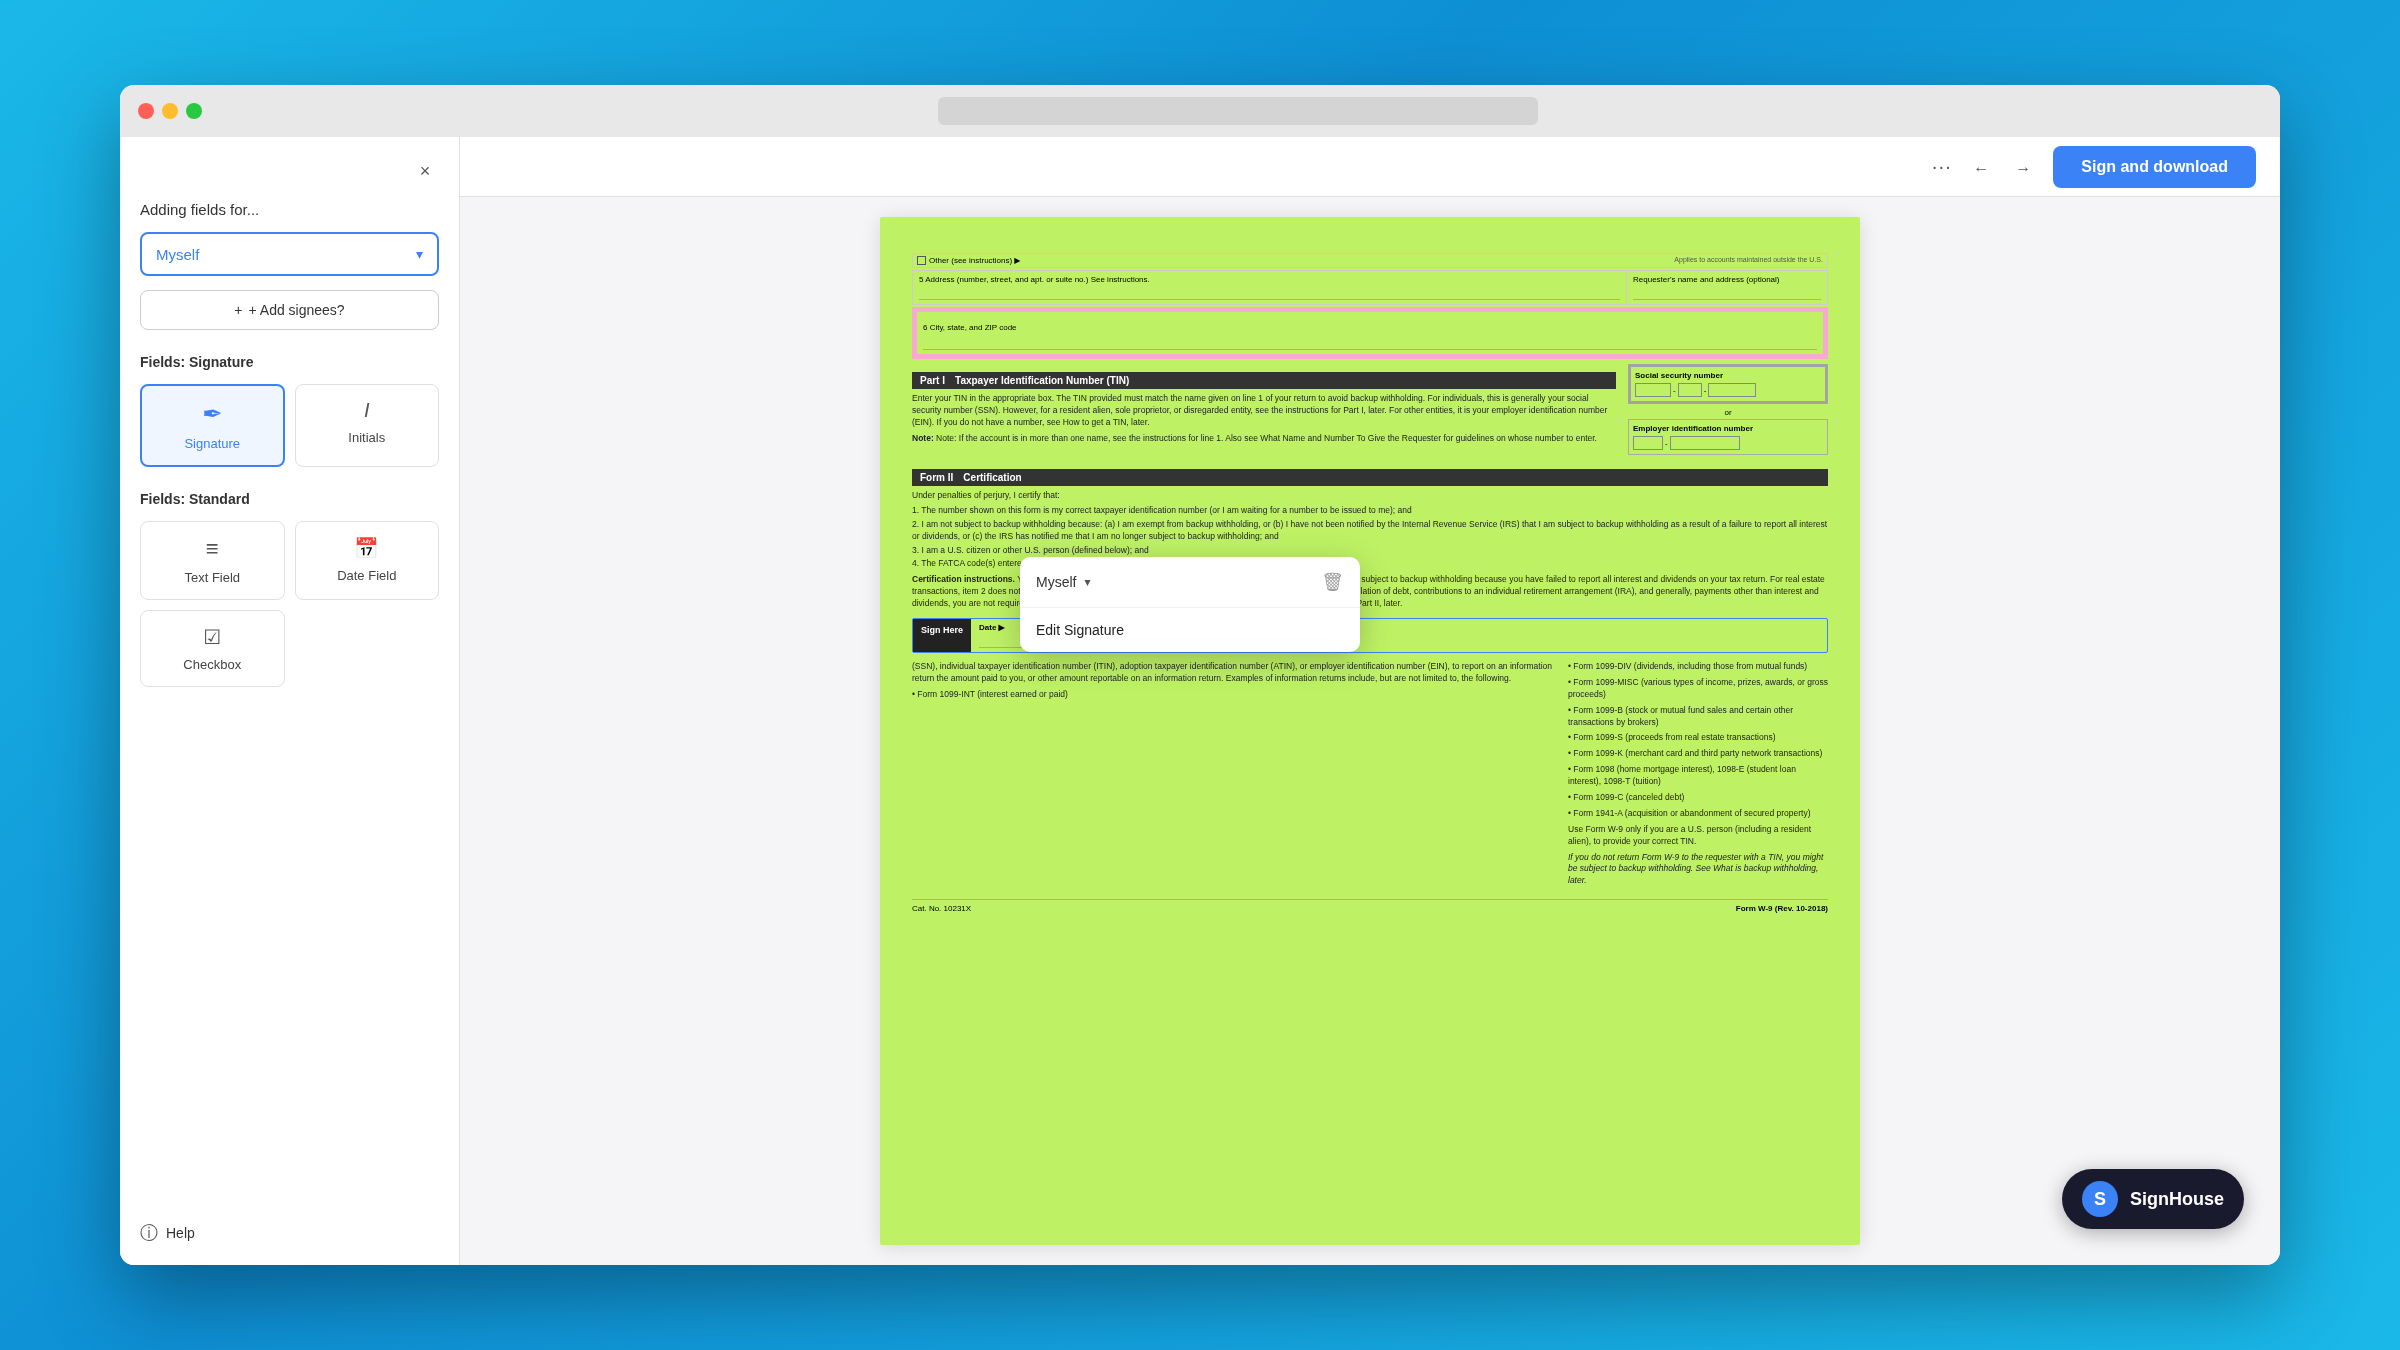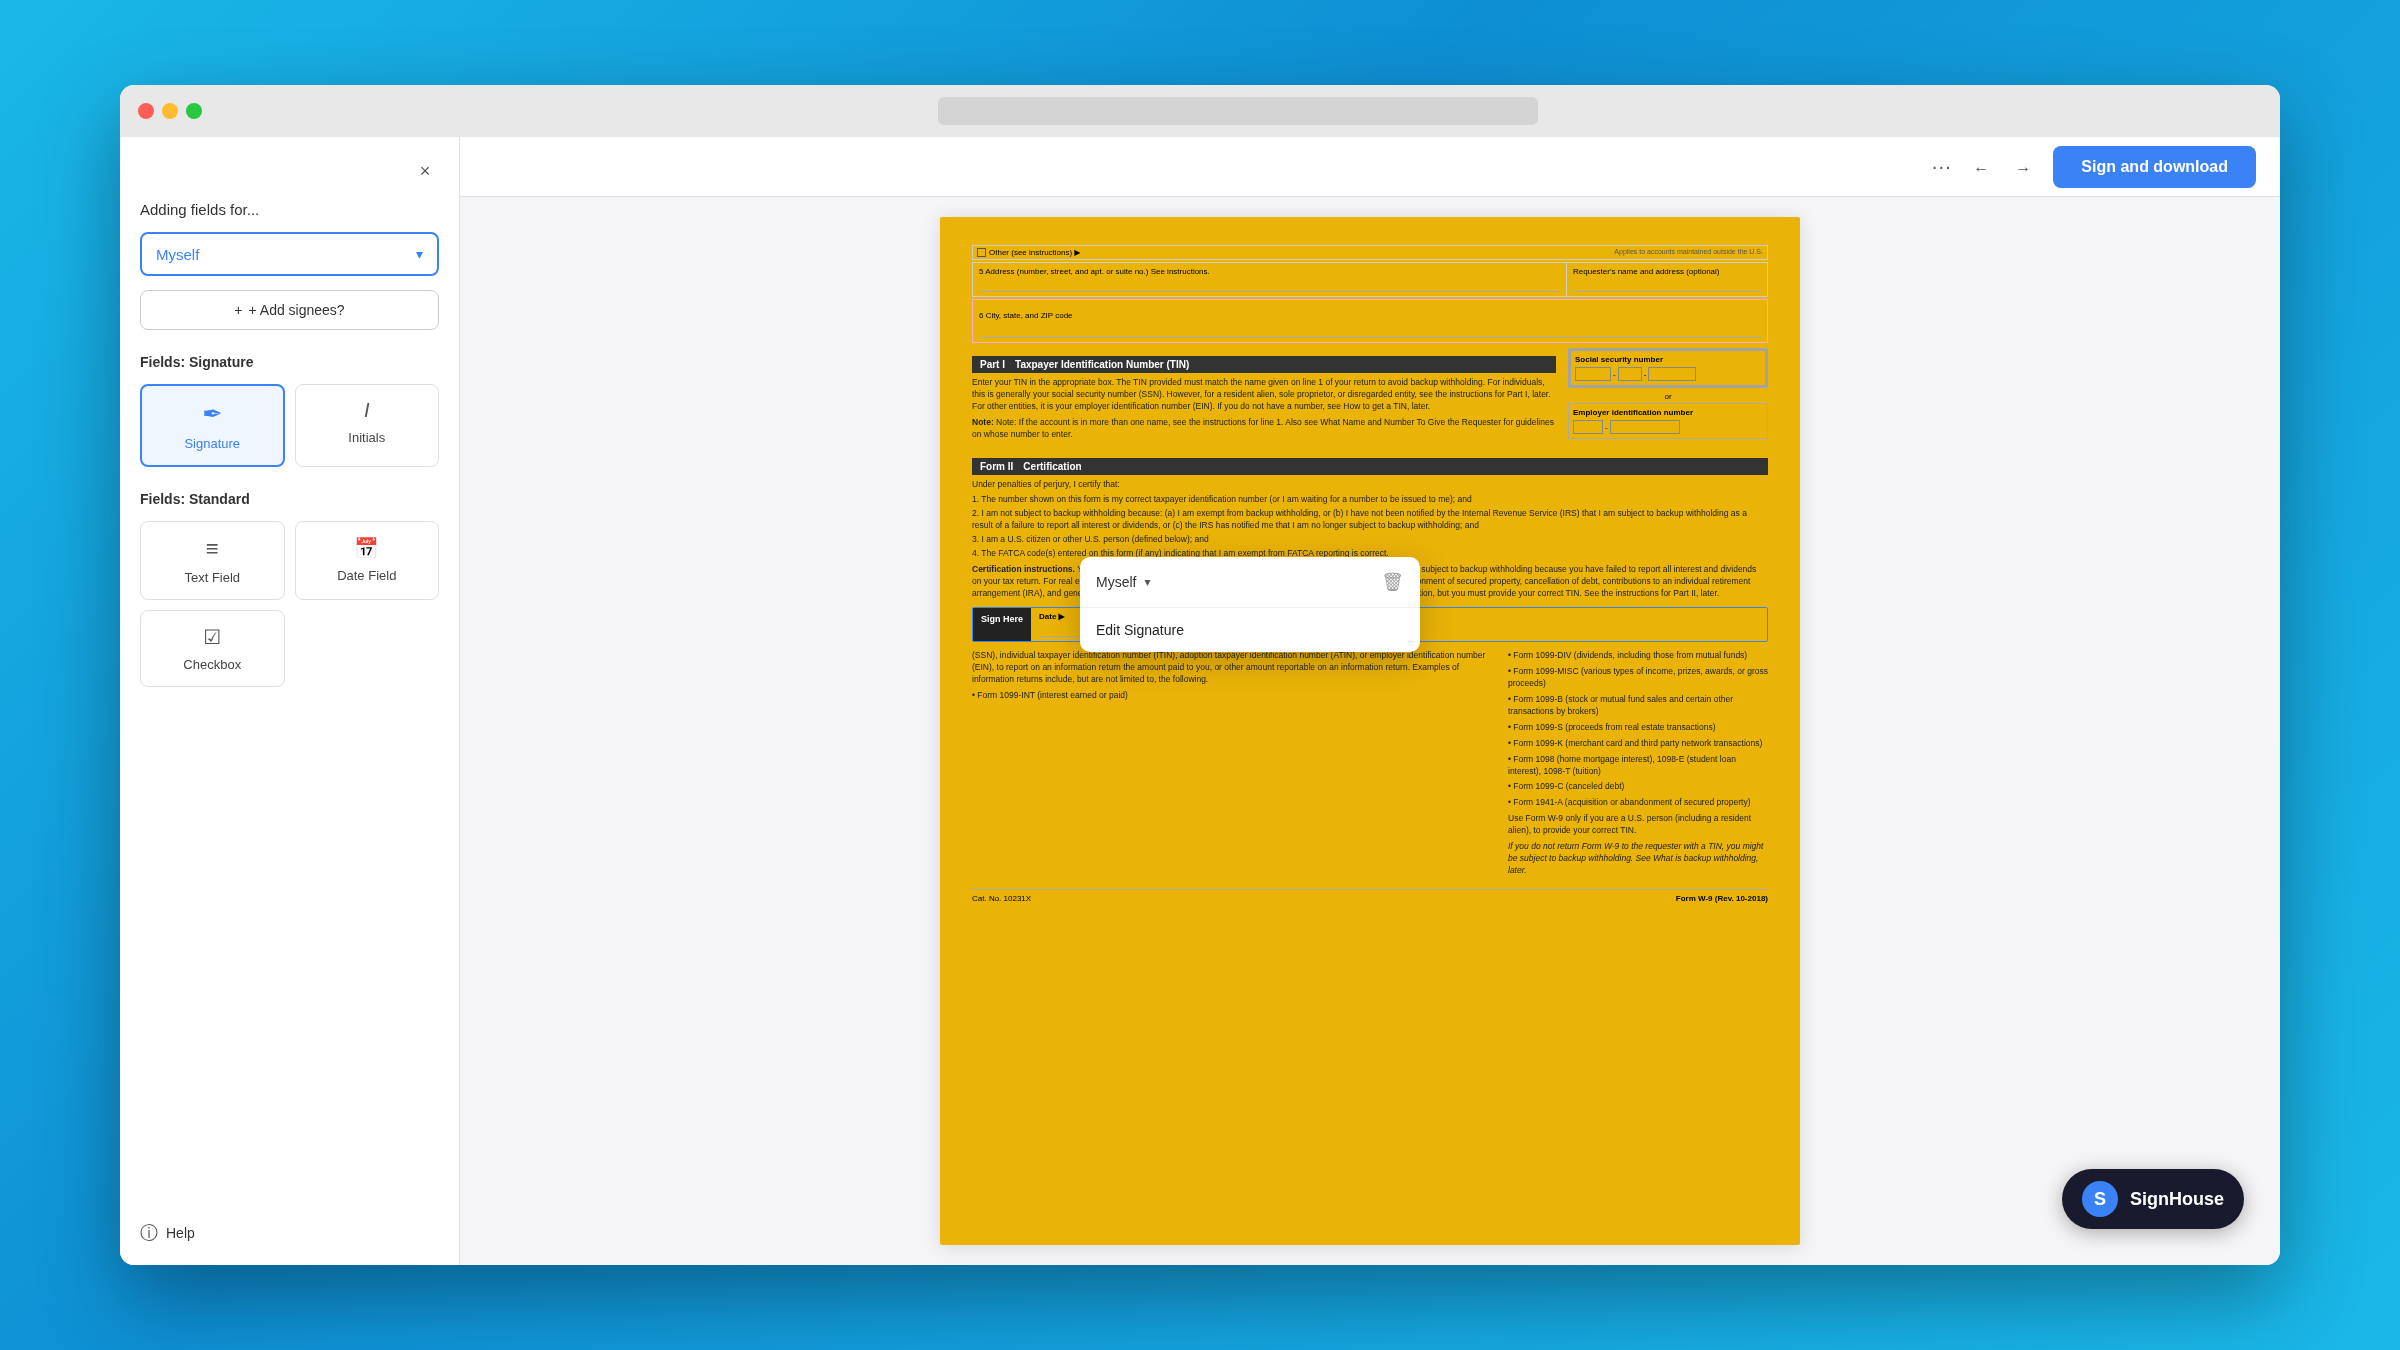--- a/index.html
+++ b/index.html
@@ -198,25 +198,25 @@
     }
     .document-area {
       flex: 1;
       overflow: auto;
       display: flex;
       justify-content: center;
       padding: 20px;
       position: relative;
     }
     .document-page {
-      width: 860px;
-      background: #eab308;
+      width: 980px;
+      background: #bef264;
       box-shadow: 0 2px 20px rgba(0,0,0,0.12);
       border-radius: 2px;
-      padding: 28px 32px;
+      padding: 36px 32px;
       position: relative;
     }
     .part-header {
       background: #333;
       color: #fff;
       padding: 3px 8px;
       font-size: 11px;
       font-weight: bold;
       display: flex;
       align-items: center;
@@ -484,21 +484,21 @@
               <div style="display:flex; border:1px solid #ccc; margin-bottom:2px;">
                 <div class="addr-cell" style="flex:1;">
                   <span style="font-size:8px;">5 Address (number, street, and apt. or suite no.) See instructions.</span>
                   <div class="input-line"></div>
                 </div>
                 <div class="addr-cell-right" style="width:200px;">
                   <span style="font-size:8px;">Requester's name and address (optional)</span>
                   <div class="input-line"></div>
                 </div>
               </div>
-              <div style="border:1px solid #f9a8d4; margin-bottom:2px; padding:4px 6px;">
+              <div style="border:5px solid #f9a8d4; margin-bottom:2px; padding:4px 6px;">
                 <span style="font-size:8px;">6 City, state, and ZIP code</span>
                 <div class="input-line"></div>
               </div>
             </div>
           </div>
 
           <div style="display:flex; gap:12px; margin-bottom:6px;">
             <div style="flex:1;">
               <div class="part-header">
                 <span>Part I</span>

